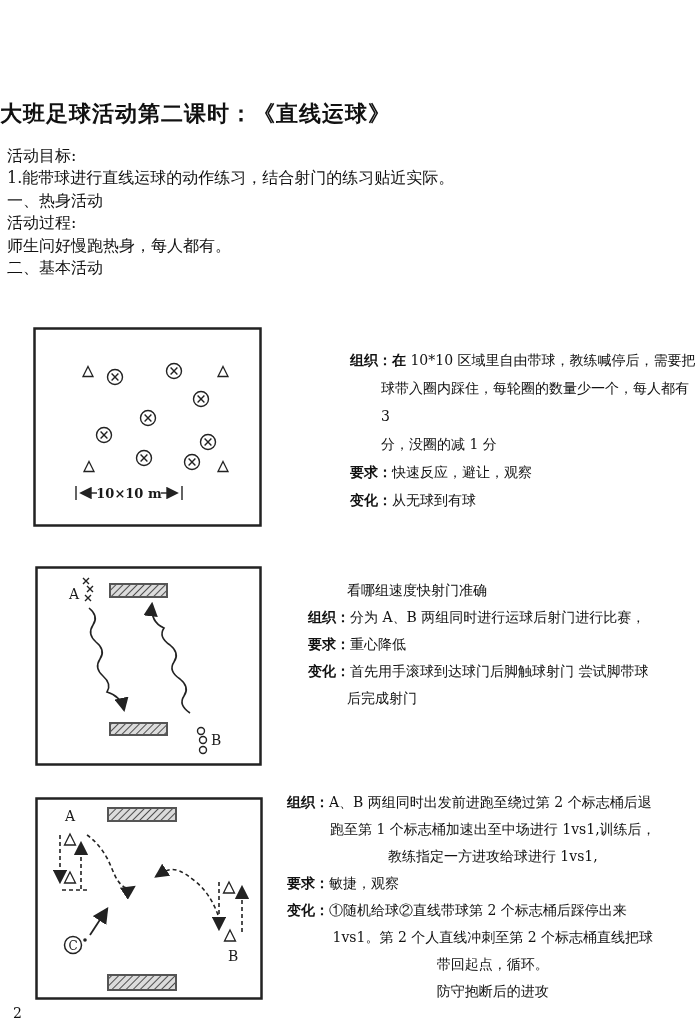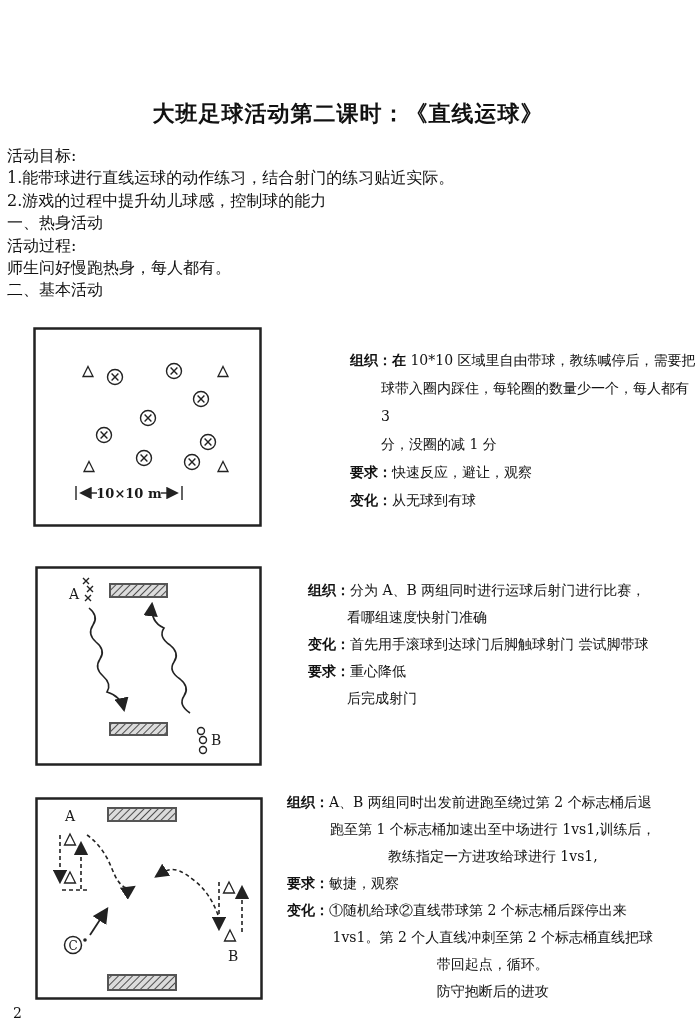--- a/index.html
+++ b/index.html
@@ -2,21 +2,21 @@
 <html><head>
 <meta charset="utf-8">
 <style>
   html,body{margin:0;padding:0;background:#ffffff;}
   .page{
     position:relative;width:696px;height:1030px;background:#fff;
     font-family:"DejaVu Serif","Liberation Serif",serif;color:#111;overflow:hidden;
   }
   .title{
     position:absolute;left:0;top:99px;width:696px;margin:0;
-    text-align:center;font-size:22px;font-weight:bold;letter-spacing:1px;
+    text-align:left;font-size:22px;font-weight:bold;letter-spacing:1px;
   }
   .intro{position:absolute;left:7px;top:145px;font-size:16px;}
   .intro .iline{height:22.4px;line-height:22.4px;white-space:nowrap;}
   .sec{position:absolute;font-size:14px;white-space:nowrap;}
   .sec .row{line-height:27px;height:27px;}
   .sec1 .row{line-height:28px;height:28px;}
   .sec .lbl,.sec .emph{font-weight:bold;}
   .sec1{left:322px;top:346px;margin-left:28px;}
   .sec1 .cont{padding-left:31px;}
   .sec2{left:308px;top:577px;}
@@ -33,21 +33,20 @@
 </head>
 <body>
 
 <div class="page">
 
   <h1 class="title">大班足球活动第二课时：《直线运球》</h1>
 
   <div class="intro">
     <div class="iline">活动目标:</div>
     <div class="iline">1.能带球进行直线运球的动作练习，结合射门的练习贴近实际。</div>
-    <div class="iline">2.游戏的过程中提升幼儿球感，控制球的能力</div>
     <div class="iline">一、热身活动</div>
     <div class="iline">活动过程:</div>
     <div class="iline">师生问好慢跑热身，每人都有。</div>
     <div class="iline">二、基本活动</div>
   </div>
 
   <svg class="diag d1" width="229" height="200" viewBox="0 0 229 200">
     <defs>
       <pattern id="hatch" patternUnits="userSpaceOnUse" width="5" height="5" patternTransform="rotate(45)">
         <rect width="5" height="5" fill="#dcdcdc"></rect>
@@ -130,24 +129,24 @@
     <path d="M155,147 q-12,-8 -6,-17 q6,-9 -4,-17 q-12,-8 -6,-17 q6,-9 -4,-17 q-12,-8 -6,-17 q-14,-6 -12,-24" fill="none" stroke="#222" stroke-width="1.6" marker-end="url(#ah)"></path>
     <g stroke="#222" stroke-width="1.4" fill="none">
       <circle cx="166" cy="165" r="3.5"></circle>
       <circle cx="168" cy="174" r="3.5"></circle>
       <circle cx="168" cy="184" r="3.5"></circle>
     </g>
     <text x="176" y="179" font-size="14">B</text>
   </svg>
 
   <div class="sec sec2">
+    <div class="row cont"><span>看哪组速度快射门准确</span></div>
     <div class="row"><b class="lbl">组织：</b><span>分为 A、B 两组同时进行运球后射门进行比赛，</span></div>
-    <div class="row cont"><span>看哪组速度快射门准确</span></div>
+    <div class="row"><b class="lbl">要求：</b><span>重心降低</span></div>
     <div class="row"><b class="lbl">变化：</b><span>首先用手滚球到达球门后脚触球射门 尝试脚带球</span></div>
-    <div class="row"><b class="lbl">要求：</b><span>重心降低</span></div>
     <div class="row cont"><span>后完成射门</span></div>
   </div>
 
   <svg class="diag d3" width="228" height="203" viewBox="0 0 228 203">
     <rect x="1.5" y="1.5" width="225" height="200" fill="none" stroke="#222" stroke-width="2.5"></rect>
     <rect x="73" y="11" width="68" height="13" fill="url(#hatch)" stroke="#555" stroke-width="2"></rect>
     <rect x="73" y="178" width="68" height="15" fill="url(#hatch)" stroke="#555" stroke-width="2"></rect>
     <text x="30" y="24" font-size="14">A</text>
     <g stroke="#222" stroke-width="1.3" fill="none">
       <path d="M0,-6 L5.5,5 L-5.5,5 Z" transform="translate(35,43)"></path>

